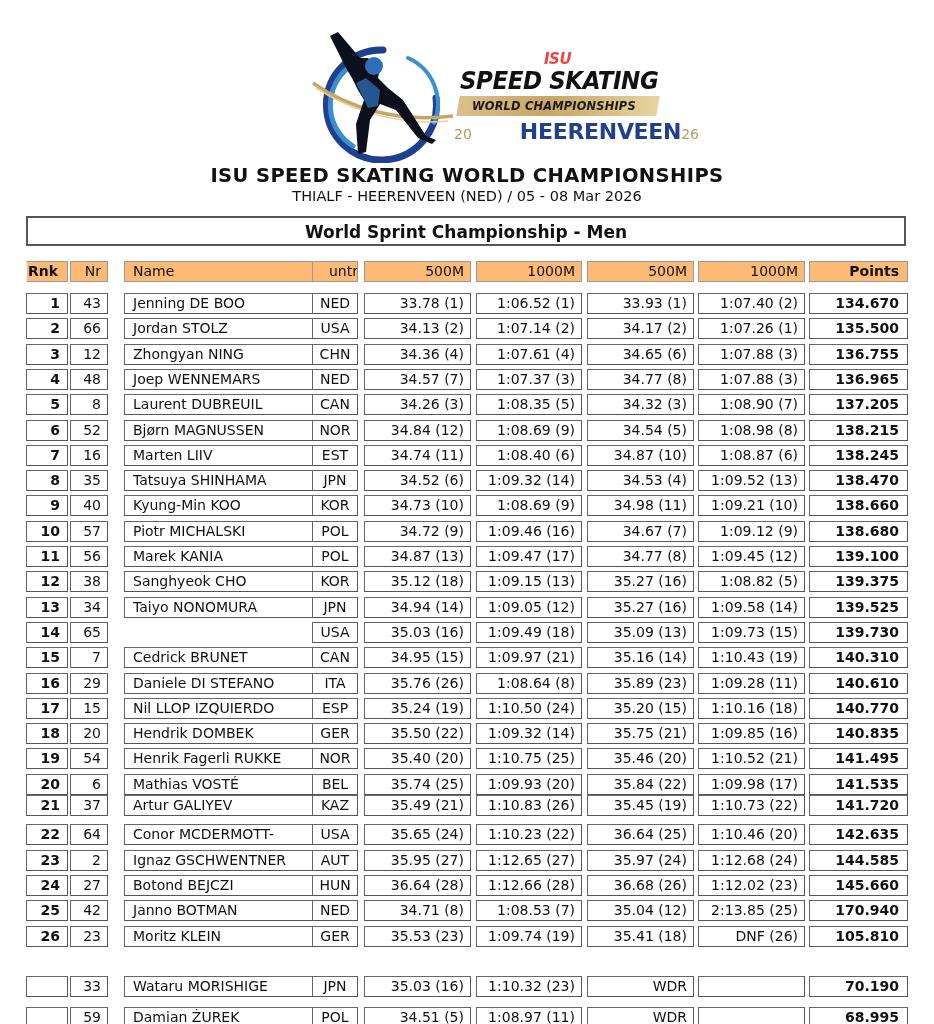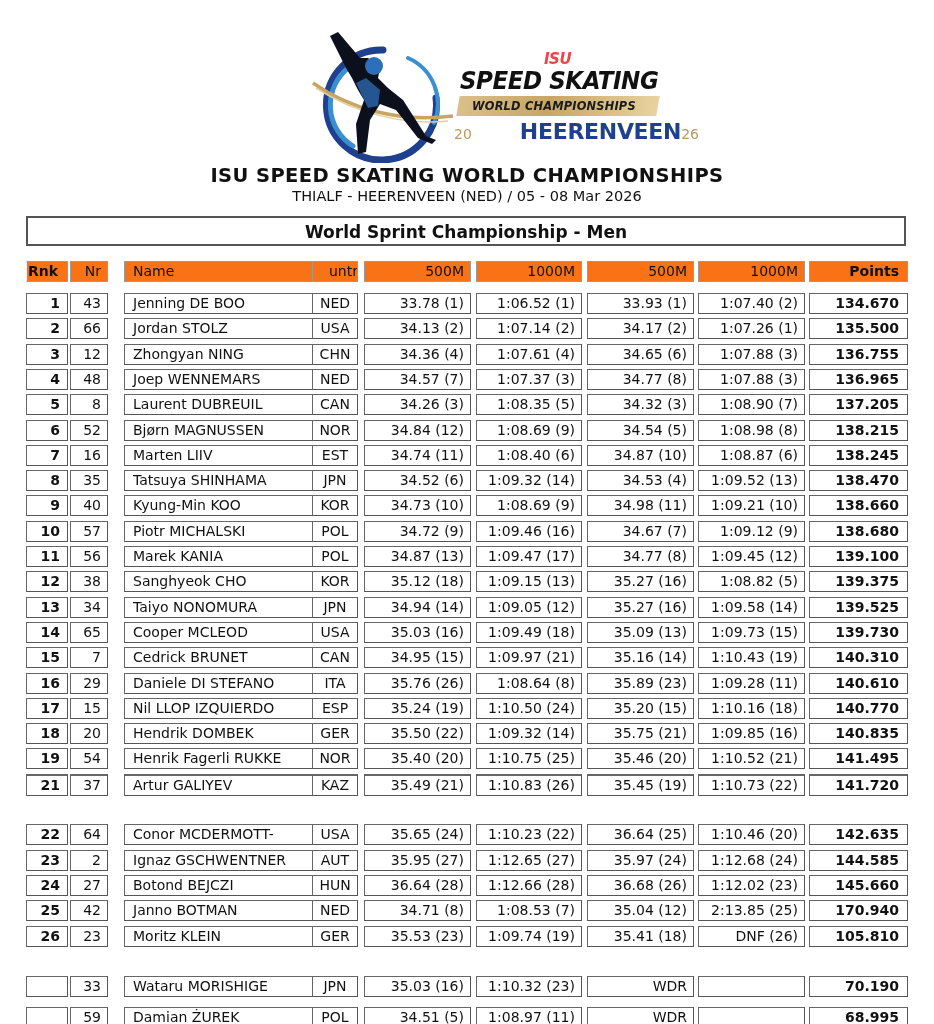--- a/index.html
+++ b/index.html
@@ -51,21 +51,21 @@
     border: 2px solid #555; box-sizing: border-box; text-align: center;
     font-weight: bold; font-size: 17px; line-height: 28px;
   }
 
   .cell {
     position: absolute; box-sizing: border-box; height: 21px;
     border: 1.5px solid #666; border-right-color: #555; border-bottom-color: #555;
     font-size: 14px; line-height: 18px; white-space: nowrap; overflow: hidden;
     background: #fff;
   }
-  .hdr .cell { background: #f97316; border-color: #9a9a9a; }
+  .hdr .cell { background: #fdba74; border-color: #9a9a9a; }
   .c-rnk { left: 26px; width: 42px; text-align: right; padding-right: 7px; font-weight: bold; }
   .c-nr  { left: 70px; width: 38px; text-align: right; padding-right: 6px; }
   .c-name{ left: 112px; width: 196px; text-align: left; padding-left: 8px; margin-left: 12px; }
   .c-cty { left: 312px; width: 46px; text-align: center; }
   .c-t1  { left: 364px; width: 107px; text-align: right; padding-right: 6px; }
   .c-t2  { left: 476px; width: 106px; text-align: right; padding-right: 6px; }
   .c-t3  { left: 587px; width: 107px; text-align: right; padding-right: 6px; }
   .c-t4  { left: 698px; width: 107px; text-align: right; padding-right: 6px; }
   .c-pts { left: 809px; width: 99px; text-align: right; padding-right: 8px; font-weight: bold; }
   .hdr .c-rnk { text-align: left; padding-left: 1px; padding-right: 0; border-left-color: #f0f0f0; }
@@ -250,21 +250,20 @@
       <div class="cell c-cty">JPN</div>
       <div class="cell c-t1">34.94 (14)</div>
       <div class="cell c-t2">1:09.05 (12)</div>
       <div class="cell c-t3">35.27 (16)</div>
       <div class="cell c-t4">1:09.58 (14)</div>
       <div class="cell c-pts">139.525</div>
     </div>
     <div class="row" style="top: 621.9px;">
       <div class="cell c-rnk">14</div>
       <div class="cell c-nr">65</div>
-      <div class="cell c-name">Cooper MCLEOD</div>
       <div class="cell c-cty">USA</div>
       <div class="cell c-t1">35.03 (16)</div>
       <div class="cell c-t2">1:09.49 (18)</div>
       <div class="cell c-t3">35.09 (13)</div>
       <div class="cell c-t4">1:09.73 (15)</div>
       <div class="cell c-pts">139.730</div>
     </div>
     <div class="row" style="top: 647.2px;">
       <div class="cell c-rnk">15</div>
       <div class="cell c-nr">7</div>
@@ -324,21 +323,21 @@
       <div class="cell c-rnk">20</div>
       <div class="cell c-nr">6</div>
       <div class="cell c-name">Mathias VOSTÉ</div>
       <div class="cell c-cty">BEL</div>
       <div class="cell c-t1">35.74 (25)</div>
       <div class="cell c-t2">1:09.93 (20)</div>
       <div class="cell c-t3">35.84 (22)</div>
       <div class="cell c-t4">1:09.98 (17)</div>
       <div class="cell c-pts">141.535</div>
     </div>
-    <div class="row" style="top: 775px;">
+    <div class="row" style="top: 795px;">
       <div class="cell c-rnk">21</div>
       <div class="cell c-nr">37</div>
       <div class="cell c-name">Artur GALIYEV</div>
       <div class="cell c-cty">KAZ</div>
       <div class="cell c-t1">35.49 (21)</div>
       <div class="cell c-t2">1:10.83 (26)</div>
       <div class="cell c-t3">35.45 (19)</div>
       <div class="cell c-t4">1:10.73 (22)</div>
       <div class="cell c-pts">141.720</div>
     </div>

